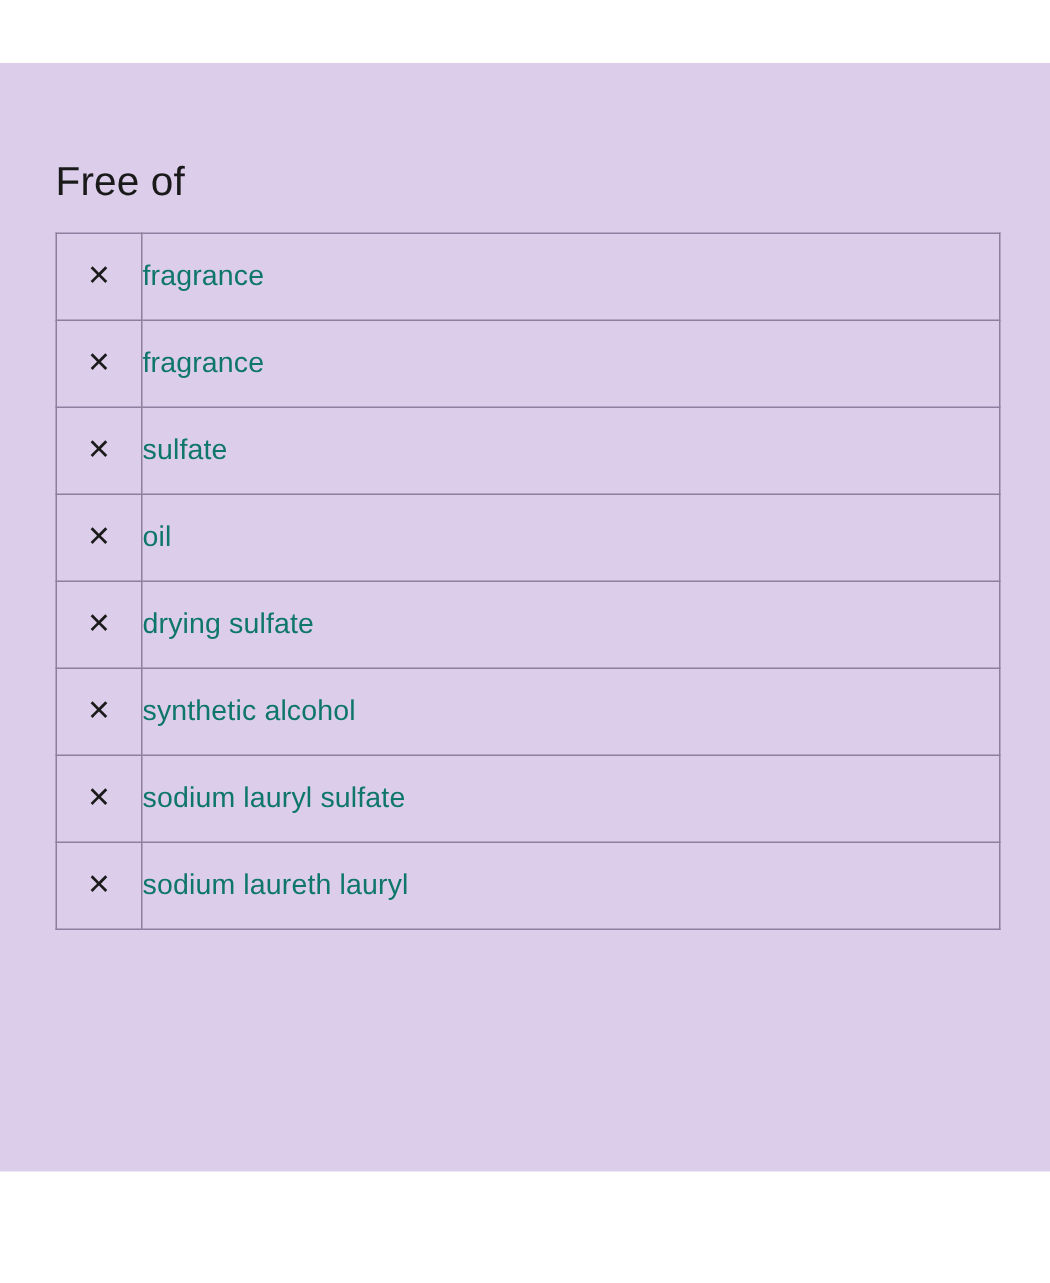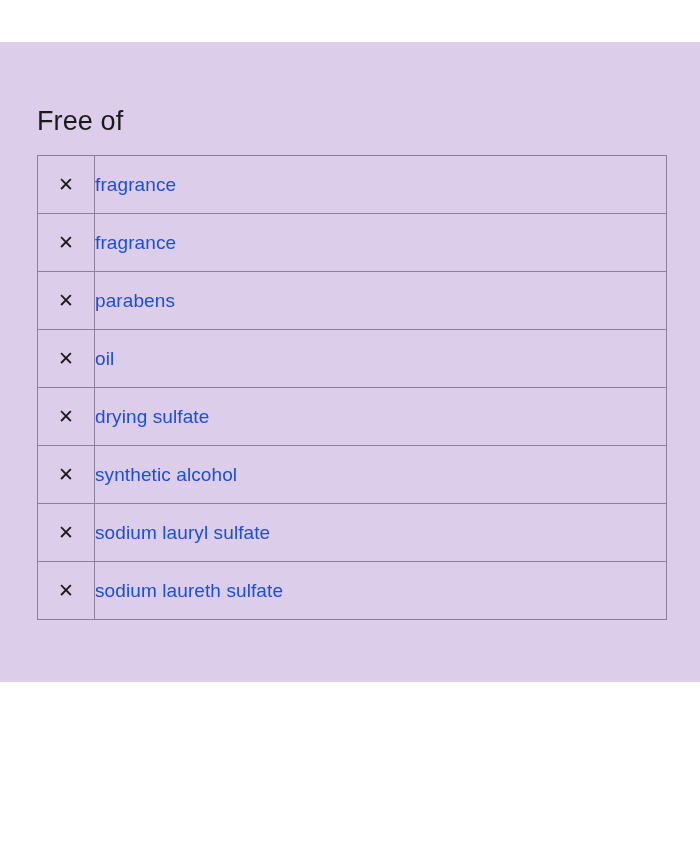--- a/index.html
+++ b/index.html
@@ -11,21 +11,21 @@
     height: 855px;
     background: #ffffff;
     font-family: "Liberation Sans", sans-serif;
     overflow: hidden;
   }
   .panel {
     position: absolute;
     left: 0;
     top: 42px;
     width: 700px;
-    height: 640px;
+    height: 739px;
     background: #dccdea;
   }
   .panel-title {
     position: absolute;
     left: 37px;
     top: 64px;
     font-size: 27px;
     color: #1a1a1a;
     font-weight: 400;
     letter-spacing: 0.1px;
@@ -55,21 +55,21 @@
     display: inline-block;
     font-size: 19px;
     line-height: 1;
     color: #1a1a1a;
     font-weight: 700;
     font-family: "DejaVu Sans", sans-serif;
   }
   .cell-label {
     padding-left: 19px;
     font-size: 19px;
-    color: #1d4ed8;
+    color: #0f766e;
     letter-spacing: 0.1px;
   }
 </style>
 </head>
 <body>
 
 <div class="panel">
   <div class="panel-title">Free of</div>
 
   <table class="free-table">
@@ -83,21 +83,21 @@
       <tr>
         <td class="cell-mark">
           <span class="mark-icon">✕</span>
         </td>
         <td class="cell-label">fragrance</td>
       </tr>
       <tr>
         <td class="cell-mark">
           <span class="mark-icon">✕</span>
         </td>
-        <td class="cell-label">parabens</td>
+        <td class="cell-label">sulfate</td>
       </tr>
       <tr>
         <td class="cell-mark">
           <span class="mark-icon">✕</span>
         </td>
         <td class="cell-label">oil</td>
       </tr>
       <tr>
         <td class="cell-mark">
           <span class="mark-icon">✕</span>
@@ -113,17 +113,17 @@
       <tr>
         <td class="cell-mark">
           <span class="mark-icon">✕</span>
         </td>
         <td class="cell-label">sodium lauryl sulfate</td>
       </tr>
       <tr>
         <td class="cell-mark">
           <span class="mark-icon">✕</span>
         </td>
-        <td class="cell-label">sodium laureth sulfate</td>
+        <td class="cell-label">sodium laureth lauryl</td>
       </tr>
     </tbody>
   </table>
 </div>
 
 </body></html>

